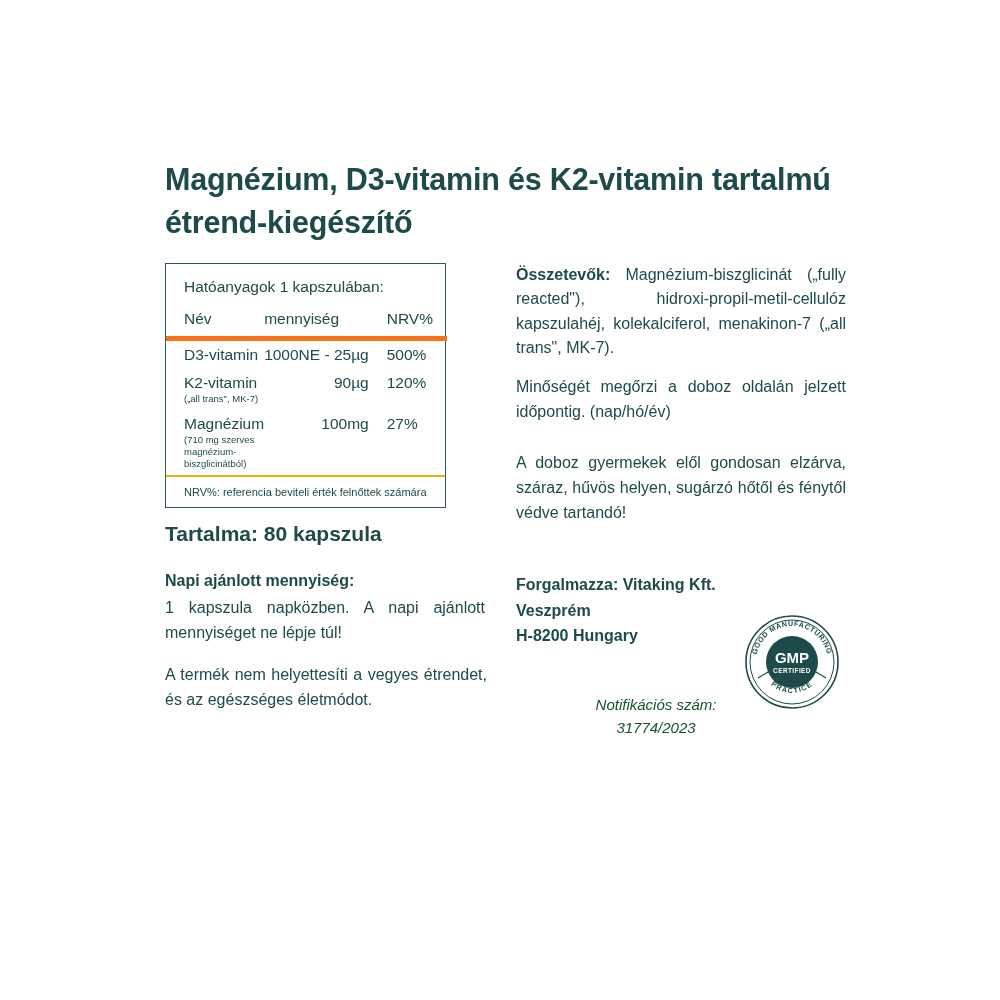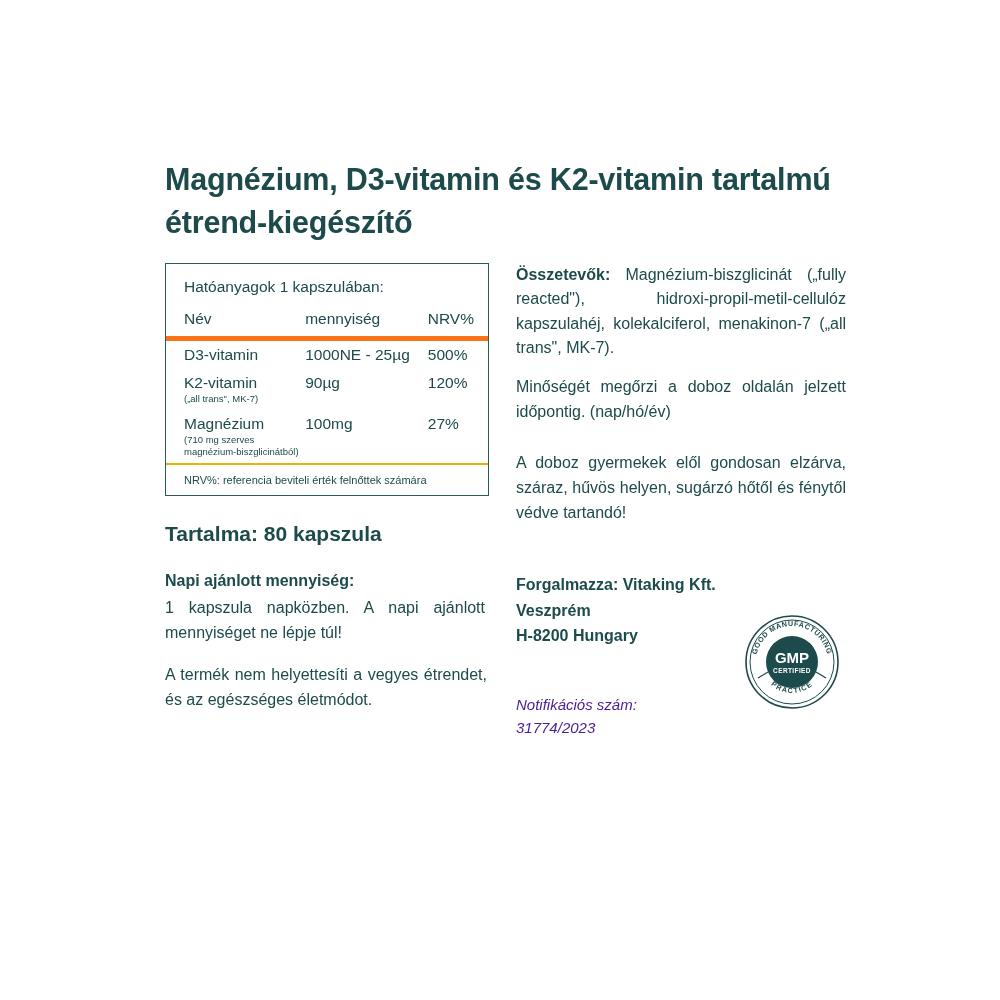--- a/index.html
+++ b/index.html
@@ -30,21 +30,21 @@
     line-height: 1.42;
     color: #1d4a4a;
     letter-spacing: -0.2px;
   }
 
   
   .facts-box {
     position: absolute;
     left: 165px;
     top: 263px;
-    width: 324px;
+    width: 281px;
     border: 1px solid #2a5b5b;
     box-sizing: border-box;
     padding: 14px 0 0 0;
   }
   .facts-heading {
     font-size: 15.5px;
     padding: 0 0 12px 18px;
     color: #1d4a4a;
   }
   .facts-table {
@@ -59,21 +59,21 @@
     border-bottom: 5px solid #f97316;
     color: #1d4a4a;
   }
   .facts-table th.col-amount { text-align: left; padding-left: 0; }
   .facts-table th.col-nrv { text-align: left; padding-right: 14px; }
   .facts-table td {
     padding: 5px 0 5px 18px;
     vertical-align: top;
     color: #1d4a4a;
   }
-  .facts-table td.col-amount { text-align: left; padding-left: 0; white-space: nowrap; }
+  .facts-table td.col-amount { text-align: right; padding-left: 0; white-space: nowrap; }
   .facts-table td.col-nrv { text-align: left; padding-right: 14px; white-space: nowrap; }
   .sub-note {
     display: block;
     font-size: 9.5px;
     line-height: 1.25;
     margin-top: 1px;
     color: #1d4a4a;
   }
   .facts-footnote {
     font-size: 11px;
@@ -162,21 +162,22 @@
     font-weight: bold;
   }
   .notification {
     position: absolute;
     left: 516px;
     top: 694px;
     width: 280px;
     font-size: 15px;
     font-style: italic;
     line-height: 1.5;
-    color: #4c1d95;
+    color: #14532d;
+    text-align: center;
   }
 
   
   .gmp-seal {
     position: absolute;
     left: 742px;
     top: 612px;
     width: 100px;
     height: 100px;
   }

